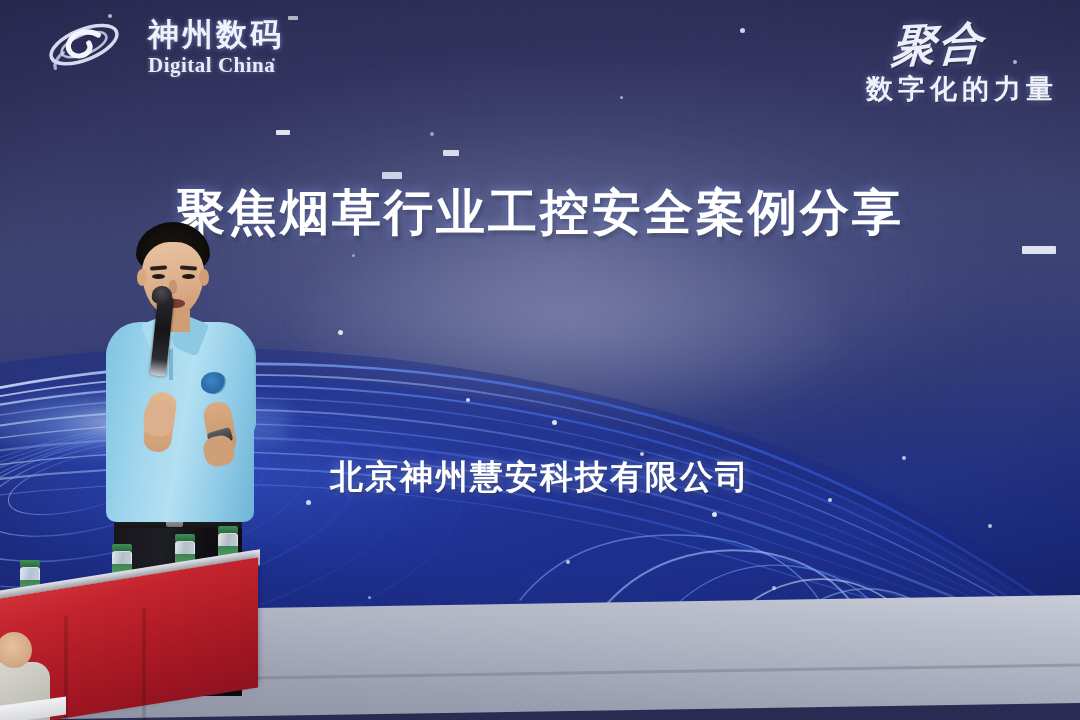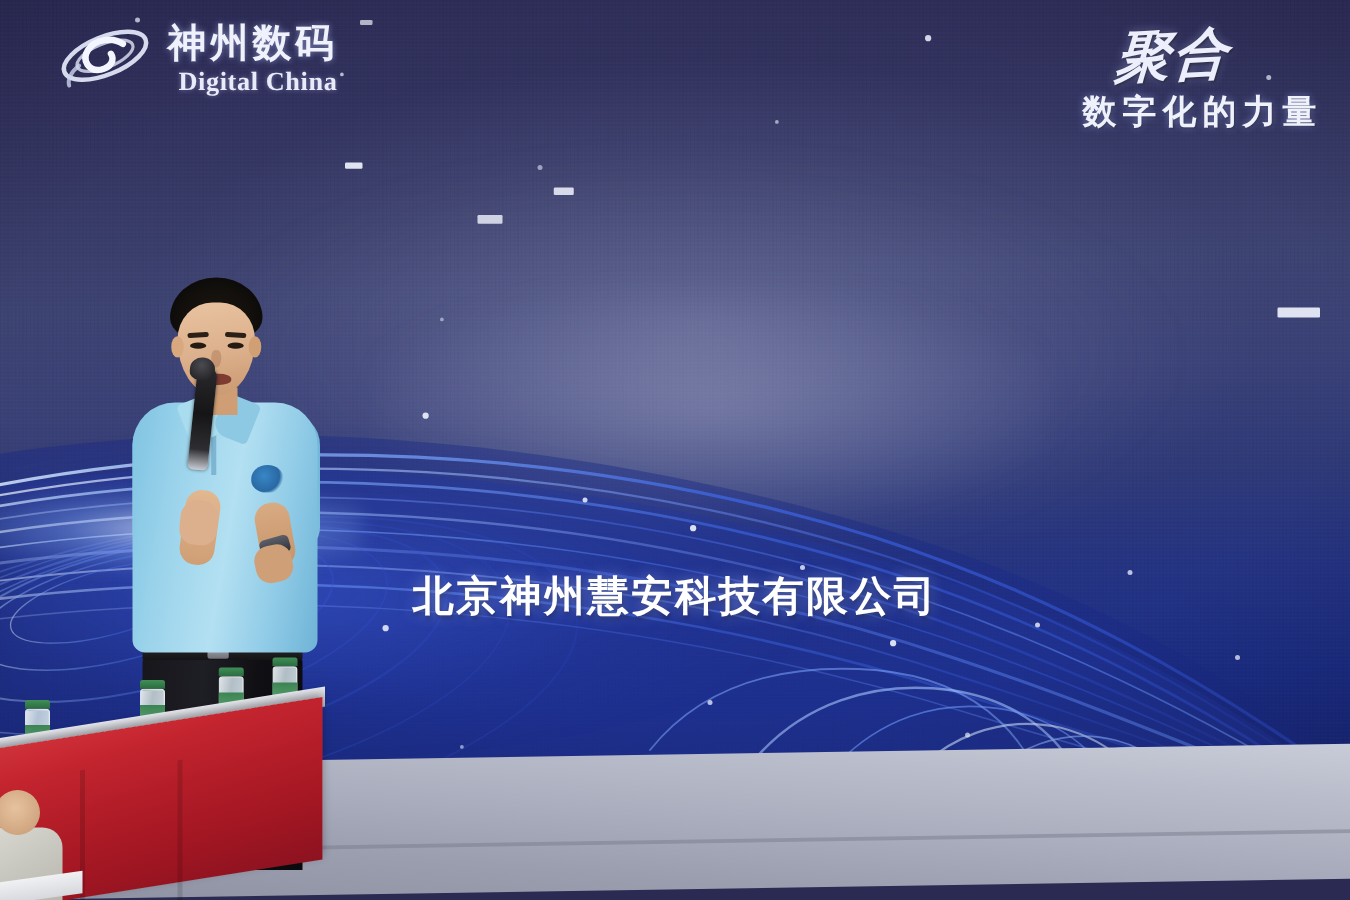--- a/index.html
+++ b/index.html
@@ -68,21 +68,21 @@
     position:absolute;left:-40px;top:388px;width:330px;height:70px;
     background:radial-gradient(ellipse at 55% 50%, rgba(235,242,255,.75) 0%, rgba(150,190,255,.35) 35%, rgba(0,0,0,0) 75%);
     filter:blur(7px);
   }
 
   
   .particle{position:absolute;border-radius:50%;background:#eef3ff;pointer-events:none;}
   .dash{position:absolute;background:#f2f5ff;border-radius:1px;pointer-events:none;}
 
   
-  .logo-left{position:absolute;left:44px;top:16px;display:flex;align-items:center;gap:10px;text-align:right;}
+  .logo-left{position:absolute;left:44px;top:16px;display:flex;align-items:center;gap:24px;}
   .dc-mark{width:80px;height:62px;flex:0 0 auto;}
   .dc-text{display:flex;flex-direction:column;line-height:1;}
   .dc-cn{
     font-size:31px;font-weight:bold;color:#f0f2fb;letter-spacing:3px;
     text-shadow:0 0 5px rgba(190,200,255,.55);
   }
   .dc-en{
     font-size:21px;font-weight:bold;color:#e9ecf8;letter-spacing:.5px;margin-top:5px;
     font-family:"Liberation Serif","DejaVu Serif",serif;
     text-shadow:0 0 4px rgba(190,200,255,.45);
@@ -406,20 +406,21 @@
       <div class="dc-cn">神州数码</div>
       <div class="dc-en">Digital China</div>
     </div>
   </div>
 
   <div class="logo-right">
     <div class="jh-cal">聚合</div>
     <div class="jh-sub">数字化的力量</div>
   </div>
 
+  <div class="slide-title">聚焦烟草行业工控安全案例分享</div>
   <div class="slide-company">北京神州慧安科技有限公司</div>
 
   <div class="floor-shadow"></div>
   <div class="floor"></div>
   <div class="floor-seam"></div>
 
   <div class="speaker">
     <div class="sp-pants"></div>
     <div class="sp-legsplit"></div>
     <div class="sp-belt"></div>

